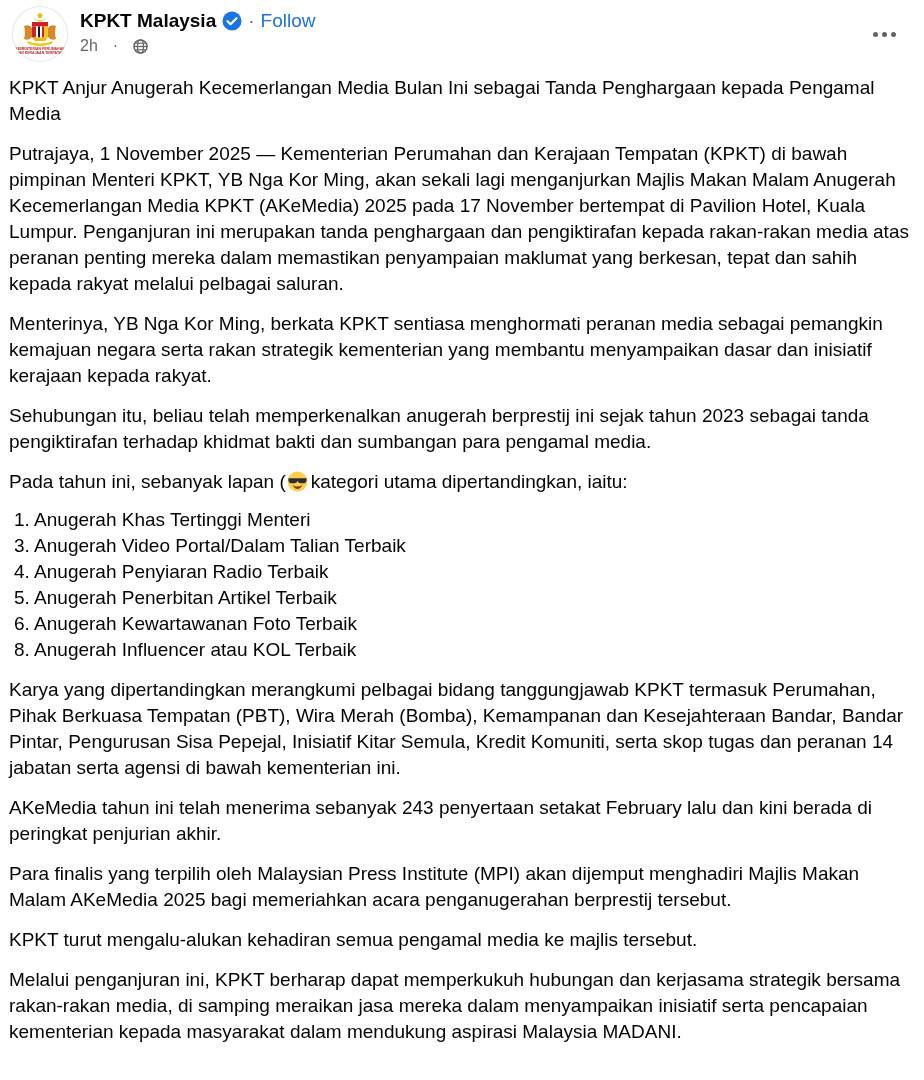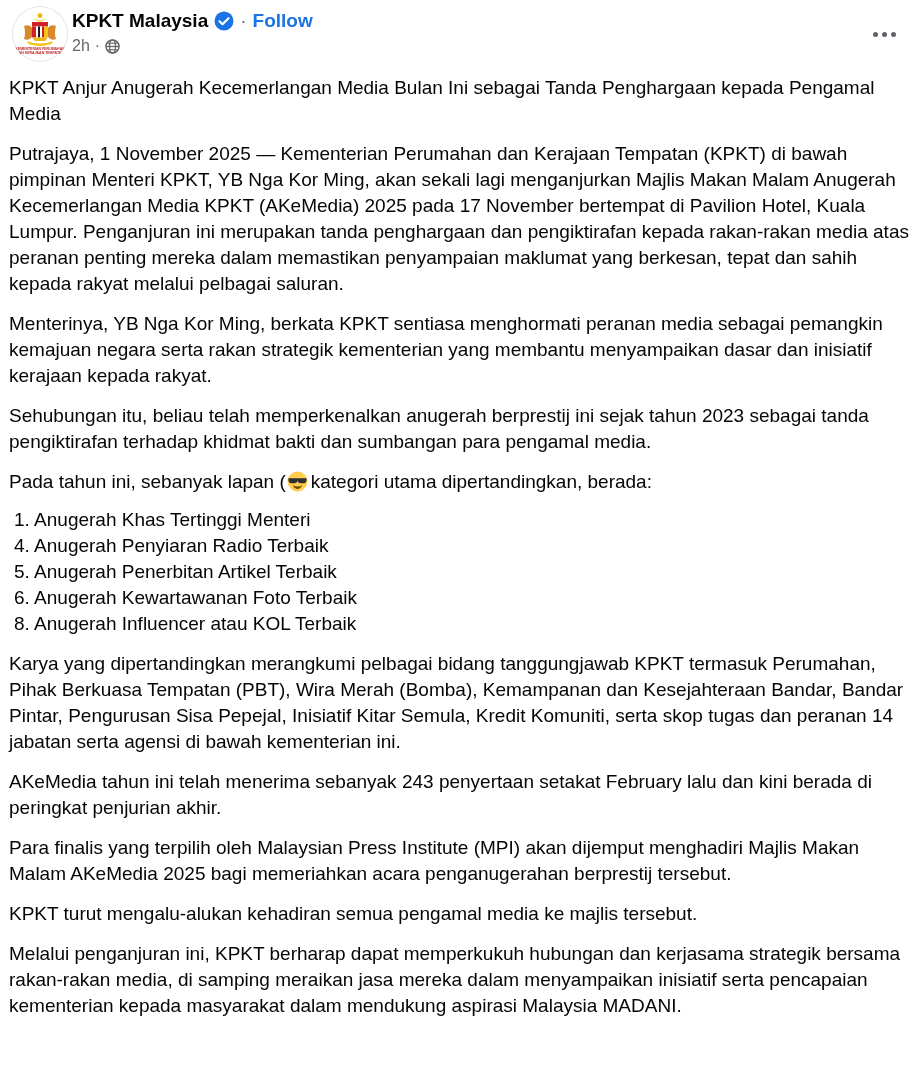--- a/index.html
+++ b/index.html
@@ -28,41 +28,41 @@
     border-radius: 50%;
     background: #ffffff;
     box-shadow: inset 0 0 0 1px rgba(0,0,0,0.1);
     overflow: hidden;
     flex: 0 0 auto;
     display: flex;
     align-items: center;
     justify-content: center;
     cursor: pointer;
   }
-  .header-text { margin-left: 4px; padding-top: 2px; }
+  .header-text { margin-left: 12px; padding-top: 2px; }
   .name-row {
     display: flex;
     align-items: center;
     gap: 6px;
     font-size: 19px;
     line-height: 26px;
   }
   .page-name { font-weight: 700; color: #050505; cursor: pointer; }
   .verified-badge { width: 20px; height: 20px; display: inline-block; }
   .sep-dot { color: #65676B; font-weight: 400; }
   .follow-link {
     color: #1b74e4;
-    font-weight: 700;
+    font-weight: 400;
     text-decoration: none;
     cursor: pointer;
   }
   .meta-row {
     display: flex;
     align-items: center;
-    gap: 5px;
+    gap: 15px;
     margin-top: 3px;
     font-size: 16px;
     color: #65676B;
   }
   .globe-icon { width: 15px; height: 15px; display: inline-block; margin-top: 1px; }
   .more-btn {
     position: absolute;
     top: 20px;
     right: 22px;
     width: 36px;
@@ -179,24 +179,25 @@
     <p>Putrajaya, 1 November 2025 — Kementerian Perumahan dan Kerajaan Tempatan (KPKT) di bawah pimpinan Menteri KPKT, YB Nga Kor Ming, akan sekali lagi menganjurkan Majlis Makan Malam Anugerah Kecemerlangan Media KPKT (AKeMedia) 2025 pada 17 November bertempat di Pavilion Hotel, Kuala Lumpur. Penganjuran ini merupakan tanda penghargaan dan pengiktirafan kepada rakan-rakan media atas peranan penting mereka dalam memastikan penyampaian maklumat yang berkesan, tepat dan sahih kepada rakyat melalui pelbagai saluran.</p>
 
     <p>Menterinya, YB Nga Kor Ming, berkata KPKT sentiasa menghormati peranan media sebagai pemangkin kemajuan negara serta rakan strategik kementerian yang membantu menyampaikan dasar dan inisiatif kerajaan kepada rakyat.</p>
 
     <p>Sehubungan itu, beliau telah memperkenalkan anugerah berprestij ini sejak tahun 2023 sebagai tanda pengiktirafan terhadap khidmat bakti dan sumbangan para pengamal media.</p>
 
     <p class="cats-intro"><span>Pada tahun ini, sebanyak lapan (</span><span class="emoji"><svg width="21" height="21" viewBox="0 0 36 36">
         <circle cx="18" cy="18" r="17" fill="#FFCC4D"></circle>
         <path d="M2.5 12.5 h31 v3.2 q0 5.3 -6.5 5.3 h-4 q-4.3 0 -5 -4.2 q-0.7 4.2 -5 4.2 h-4 q-6.5 0 -6.5 -5.3z" fill="#292F33"></path>
         <path d="M9 27 q9 5.5 18 0 q-4 7 -9 7 t-9 -7z" fill="#664500" transform="translate(0,-2.5) scale(0.95) translate(0.9,1)"></path>
-      </svg></span><span>kategori utama dipertandingkan, berada:</span></p>
+      </svg></span><span>kategori utama dipertandingkan, iaitu:</span></p>
 
     <div class="cats">
       <div>1. Anugerah Khas Tertinggi Menteri</div>
+      <div>3. Anugerah Video Portal/Dalam Talian Terbaik</div>
       <div>4. Anugerah Penyiaran Radio Terbaik</div>
       <div>5. Anugerah Penerbitan Artikel Terbaik</div>
       <div>6. Anugerah Kewartawanan Foto Terbaik</div>
       <div>8. Anugerah Influencer atau KOL Terbaik</div>
     </div>
 
     <p>Karya yang dipertandingkan merangkumi pelbagai bidang tanggungjawab KPKT termasuk Perumahan, Pihak Berkuasa Tempatan (PBT), Wira Merah (Bomba), Kemampanan dan Kesejahteraan Bandar, Bandar Pintar, Pengurusan Sisa Pepejal, Inisiatif Kitar Semula, Kredit Komuniti, serta skop tugas dan peranan 14 jabatan serta agensi di bawah kementerian ini.</p>
 
     <p>AKeMedia tahun ini telah menerima sebanyak 243 penyertaan setakat February lalu dan kini berada di peringkat penjurian akhir.</p>
 

